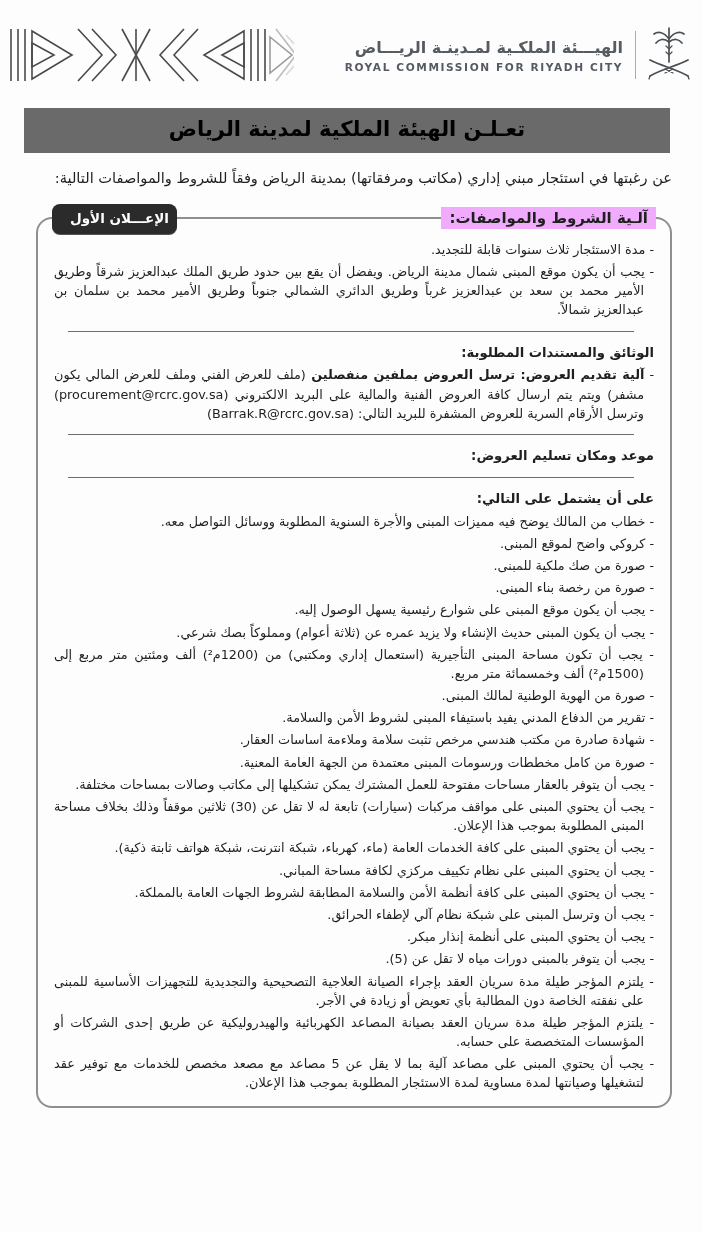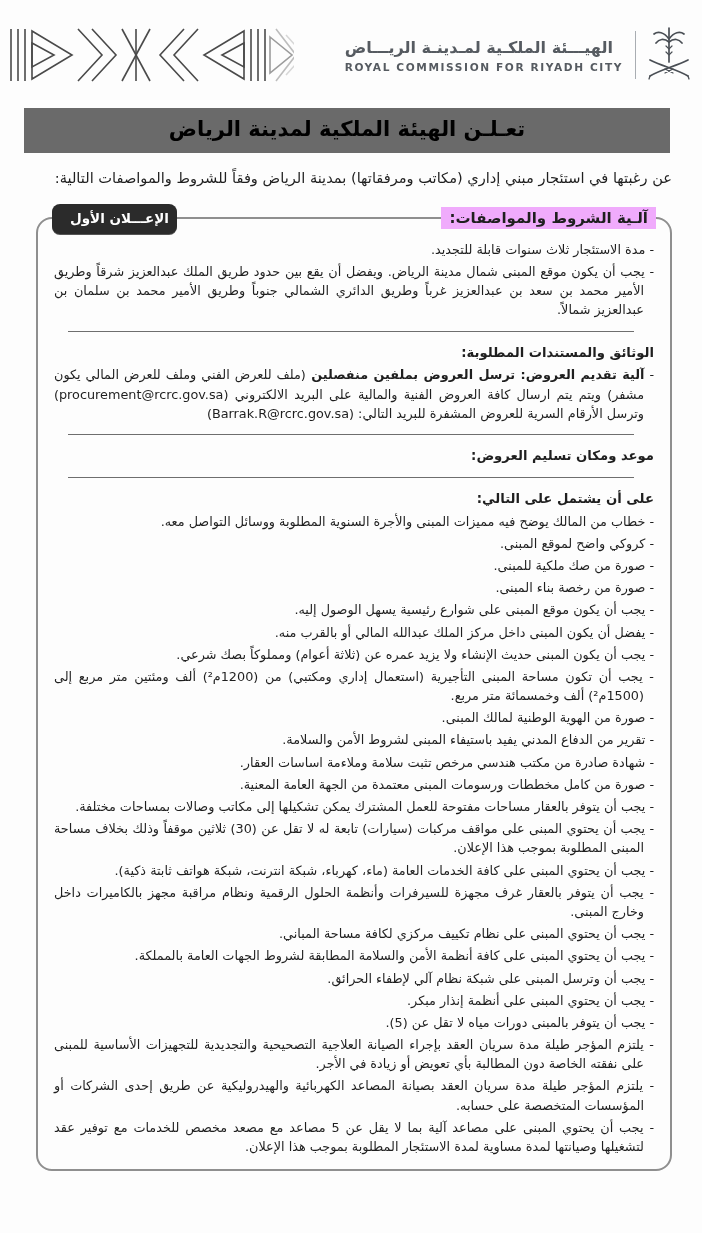--- a/index.html
+++ b/index.html
@@ -14,21 +14,21 @@
   
   .header {
     direction: ltr;
     display: flex;
     justify-content: space-between;
     align-items: center;
     padding: 26px 8px 0 8px;
   }
   .pattern { flex: 0 0 auto; }
   .brand-group { display: flex; align-items: center; gap: 12px; padding-right: 4px; }
-  .brand-text { text-align: left; color: #565b61; }
+  .brand-text { text-align: right; color: #565b61; }
   .brand-ar { font-size: 16px; font-weight: bold; direction: rtl; letter-spacing: 0; }
   .brand-en { font-size: 10.6px; font-weight: bold; letter-spacing: 1.6px; margin-top: 4px; white-space: nowrap; }
   .logo-divider { width: 1px; height: 48px; background: #a9adb2; }
   
   .banner {
     margin: 24px 32px 0 24px;
     background: #6a6a6a;
     color: #000000;
     text-align: center;
     font-weight: bold;
@@ -172,31 +172,29 @@
   <hr class="sep">
 
   <div class="sec-heading">على أن يشتمل على التالي:</div>
   <div>
 
   <div class="item">خطاب من المالك يوضح فيه مميزات المبنى والأجرة السنوية المطلوبة ووسائل التواصل معه.</div>
       <div class="item">كروكي واضح لموقع المبنى.</div>
       <div class="item">صورة من صك ملكية للمبنى.</div>
       <div class="item">صورة من رخصة بناء المبنى.</div>
       <div class="item">يجب أن يكون موقع المبنى على شوارع رئيسية يسهل الوصول إليه.</div>
-      <div class="item">يفضل أن يكون المبنى داخل مركز الملك عبدالله المالي أو بالقرب منه.</div>
       <div class="item">يجب أن يكون المبنى حديث الإنشاء ولا يزيد عمره عن (ثلاثة أعوام) ومملوكاً بصك شرعي.</div>
       <div class="item">يجب أن تكون مساحة المبنى التأجيرية (استعمال إداري ومكتبي) من (1200م²) ألف ومئتين متر مربع إلى (1500م²) ألف وخمسمائة متر مربع.</div>
       <div class="item">صورة من الهوية الوطنية لمالك المبنى.</div>
       <div class="item">تقرير من الدفاع المدني يفيد باستيفاء المبنى لشروط الأمن والسلامة.</div>
       <div class="item">شهادة صادرة من مكتب هندسي مرخص تثبت سلامة وملاءمة اساسات العقار.</div>
       <div class="item">صورة من كامل مخططات ورسومات المبنى معتمدة من الجهة العامة المعنية.</div>
       <div class="item">يجب أن يتوفر بالعقار مساحات مفتوحة للعمل المشترك يمكن تشكيلها إلى مكاتب وصالات بمساحات مختلفة.</div>
       <div class="item">يجب أن يحتوي المبنى على مواقف مركبات (سيارات) تابعة له لا تقل عن (30) ثلاثين موقفاً وذلك بخلاف مساحة المبنى المطلوبة بموجب هذا الإعلان.</div>
       <div class="item">يجب أن يحتوي المبنى على كافة الخدمات العامة (ماء، كهرباء، شبكة انترنت، شبكة هواتف ثابتة ذكية).</div>
-      <div class="item">يجب أن يتوفر بالعقار غرف مجهزة للسيرفرات وأنظمة الحلول الرقمية ونظام مراقبة مجهز بالكاميرات داخل وخارج المبنى.</div>
       <div class="item">يجب أن يحتوي المبنى على نظام تكييف مركزي لكافة مساحة المباني.</div>
       <div class="item">يجب أن يحتوي المبنى على كافة أنظمة الأمن والسلامة المطابقة لشروط الجهات العامة بالمملكة.</div>
       <div class="item">يجب أن وترسل المبنى على شبكة نظام آلي لإطفاء الحرائق.</div>
       <div class="item">يجب أن يحتوي المبنى على أنظمة إنذار مبكر.</div>
       <div class="item">يجب أن يتوفر بالمبنى دورات مياه لا تقل عن (5).</div>
       <div class="item">يلتزم المؤجر طيلة مدة سريان العقد بإجراء الصيانة العلاجية التصحيحية والتجديدية للتجهيزات الأساسية للمبنى على نفقته الخاصة دون المطالبة بأي تعويض أو زيادة في الأجر.</div>
       <div class="item">يلتزم المؤجر طيلة مدة سريان العقد بصيانة المصاعد الكهربائية والهيدروليكية عن طريق إحدى الشركات أو المؤسسات المتخصصة على حسابه.</div>
       <div class="item">يجب أن يحتوي المبنى على مصاعد آلية بما لا يقل عن 5 مصاعد مع مصعد مخصص للخدمات مع توفير عقد لتشغيلها وصيانتها لمدة مساوية لمدة الاستئجار المطلوبة بموجب هذا الإعلان.</div>
     </div>
 

